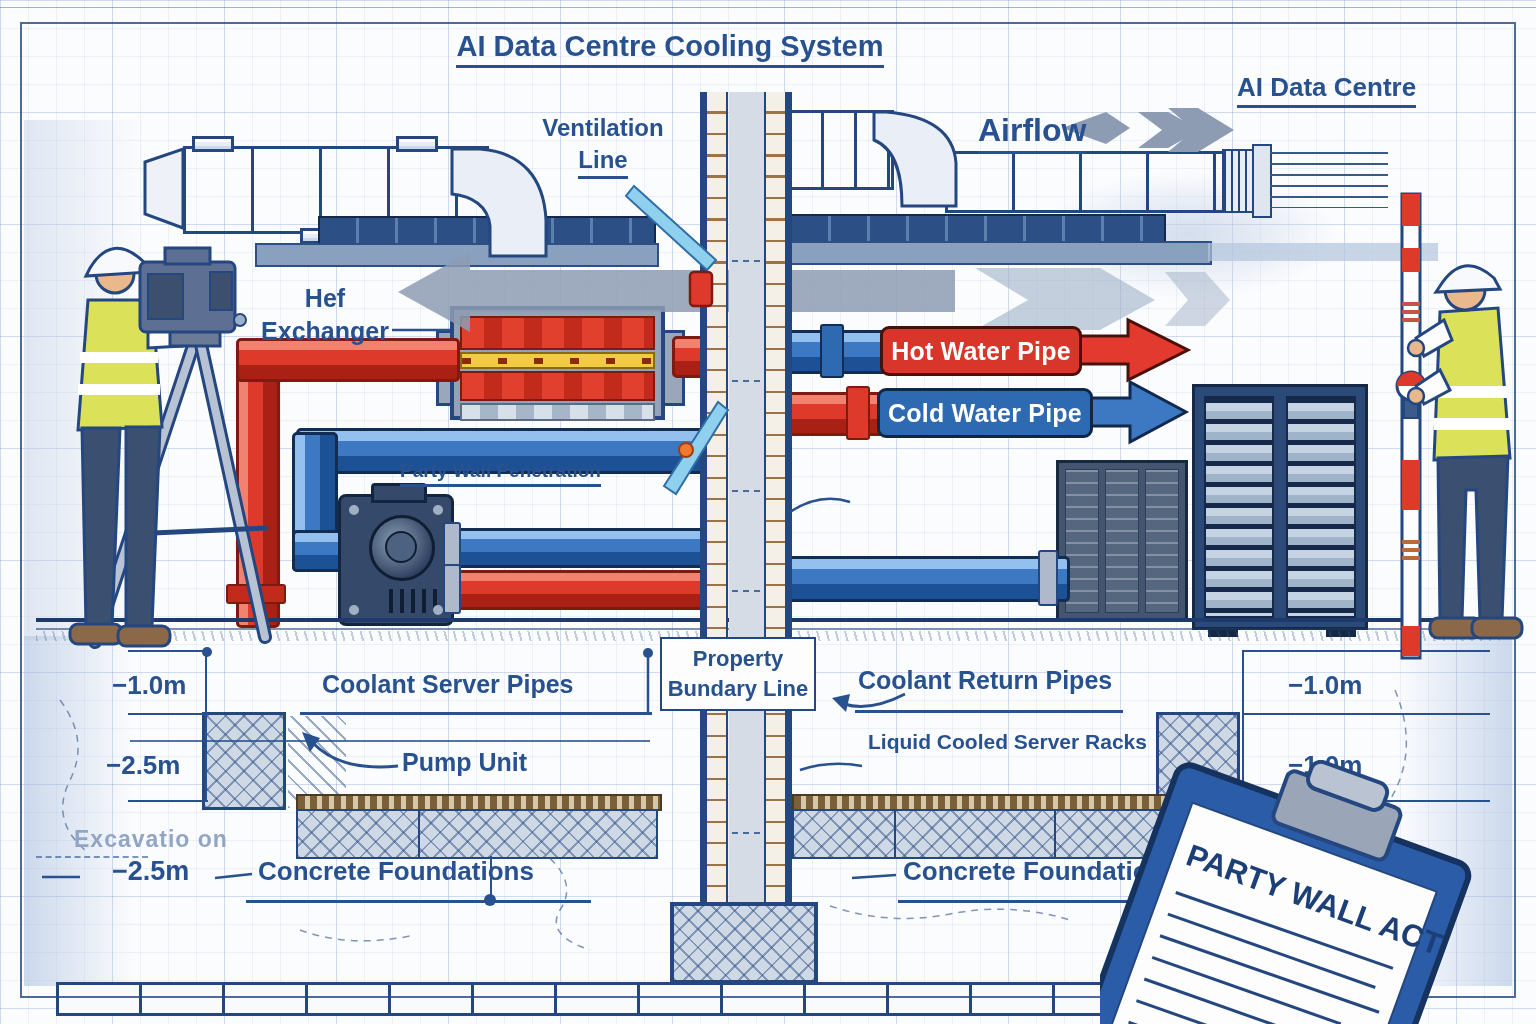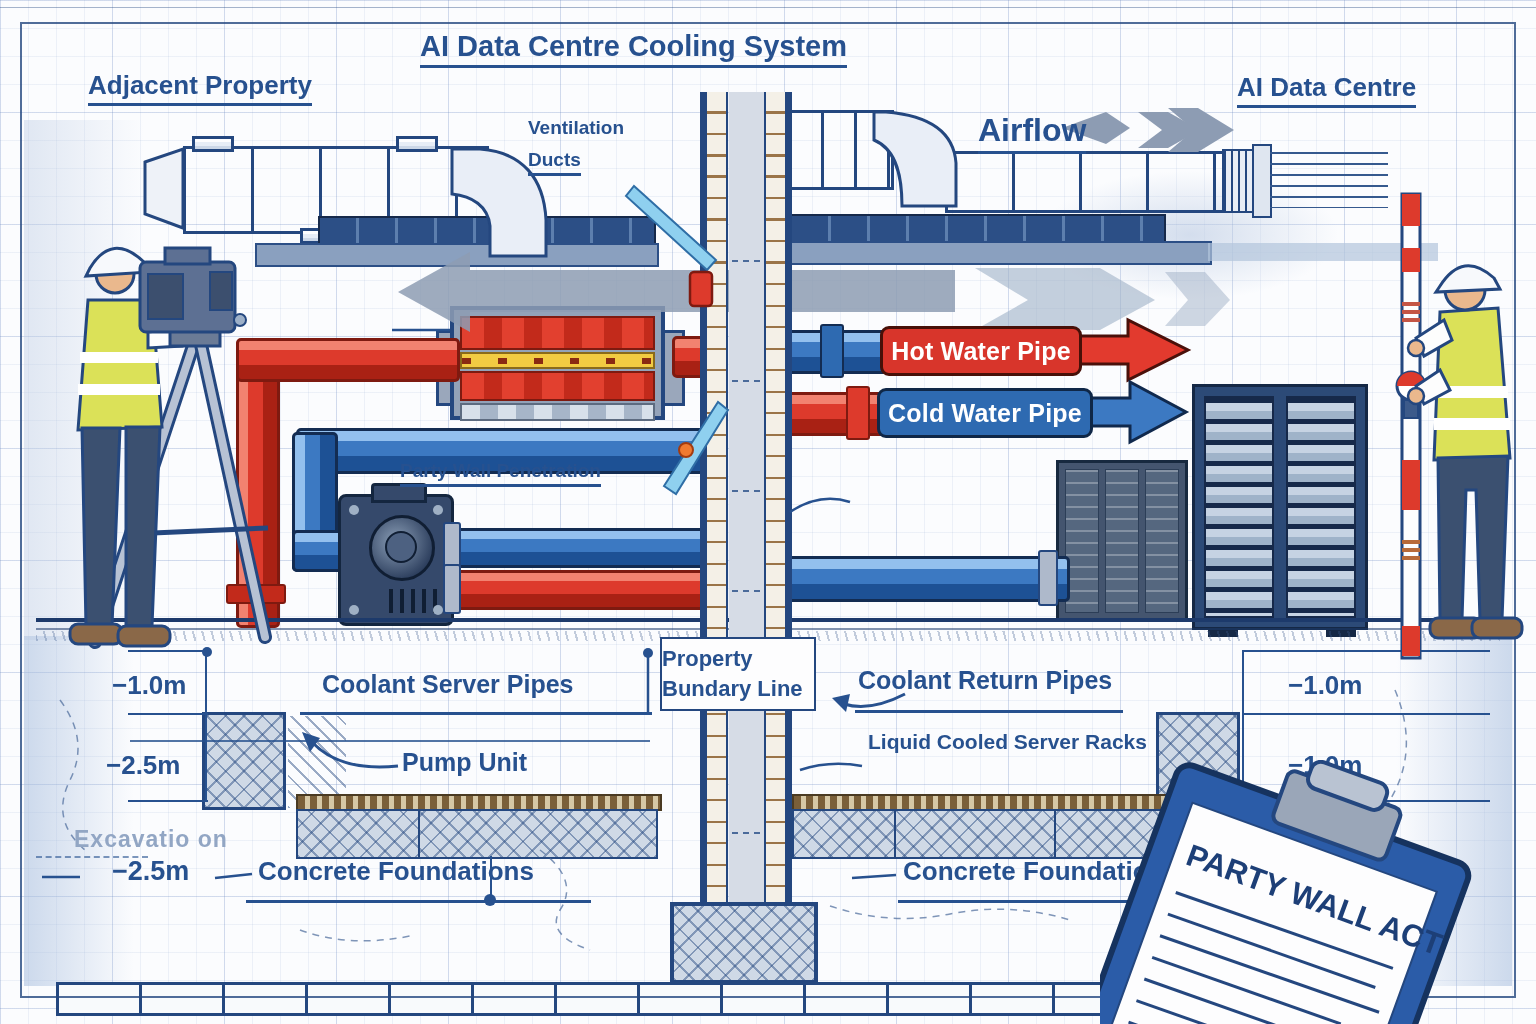--- a/index.html
+++ b/index.html
@@ -7,21 +7,21 @@
     font-family:"Liberation Sans",sans-serif;
     background-color:#fbfcfe;
     background-image:
       linear-gradient(rgba(110,140,195,.22) 1px,transparent 1px),
       linear-gradient(90deg,rgba(110,140,195,.22) 1px,transparent 1px),
       linear-gradient(rgba(110,140,195,.10) 1px,transparent 1px),
       linear-gradient(90deg,rgba(110,140,195,.10) 1px,transparent 1px);
     background-size:112px 112px,112px 112px,28px 28px,28px 28px;}
   .abs{position:absolute}
   .t{position:absolute;font-weight:bold;color:#27518f;white-space:nowrap;z-index:7}
-  .ctr{text-align:left}
+  .ctr{text-align:center}
   .ul{border-bottom:3px solid #27518f;padding-bottom:3px}
   .uline{position:absolute;border-top:3px solid #27518f;z-index:7}
   .dim{position:absolute;z-index:6}
   .badge{position:absolute;z-index:7;border-radius:9px;color:#fff;font-weight:bold;
     text-align:center;font-size:25px;letter-spacing:.2px}
   .pipeH-red{position:absolute;z-index:4;border:3px solid #7e1a10;border-radius:5px;
     background:linear-gradient(180deg,#f28270 0 24%,#dd3a2c 24% 62%,#a92114 62% 100%)}
   .pipeV-red{position:absolute;z-index:4;border:3px solid #7e1a10;border-radius:5px;
     background:linear-gradient(90deg,#f28270 0 24%,#dd3a2c 24% 62%,#a92114 62% 100%)}
   .pipeH-blue{position:absolute;z-index:4;border:3px solid #132c52;border-radius:5px;
@@ -49,30 +49,27 @@
   <div class="abs" style="left:20px;top:22px;width:1492px;height:972px;border:2.5px solid rgba(36,71,127,.8);z-index:6"></div>
 
   <div class="tint" style="left:24px;top:636px;width:110px;height:350px;background:linear-gradient(90deg,rgba(165,188,221,.55),rgba(165,188,221,0))"></div>
   <div class="tint" style="left:1396px;top:636px;width:116px;height:350px;background:linear-gradient(270deg,rgba(165,188,221,.55),rgba(165,188,221,0))"></div>
   <div class="tint" style="left:1040px;top:170px;width:300px;height:130px;background:radial-gradient(ellipse at center,rgba(190,205,228,.65),rgba(190,205,228,0) 70%)"></div>
   <div class="tint" style="left:24px;top:120px;width:120px;height:520px;background:linear-gradient(90deg,rgba(190,205,228,.45),rgba(190,205,228,0))"></div>
 
   <div class="t ctr" style="left:420px;top:30px;width:500px;font-size:29px">
     <span class="ul">AI Data Centre Cooling System</span>
   </div>
-  <div class="t" style="left:88px;top:70px;font-size:26px">
-    <span class="ul">Adjacent Property</span>
-  </div>
   <div class="t" style="left:1237px;top:72px;font-size:26px">
     <span class="ul">AI Data Centre</span>
   </div>
 
-  <div class="t ctr" style="left:528px;top:112px;width:150px;font-size:19px;line-height:32px">
+  <div class="t ctr" style="left:528px;top:112px;width:150px;font-size:24px;line-height:32px">
     <span>Ventilation</span><br>
-    <span class="ul">Ducts</span>
+    <span class="ul">Line</span>
   </div>
   <div class="t" style="left:978px;top:112px;font-size:32px">
     <span class="ul">Airflow</span>
   </div>
 
   <div class="duct" style="left:183px;top:146px;width:300px;height:82px;background-image:repeating-linear-gradient(90deg,transparent 0 65px,#24477f 65px 68px)"></div>
   <div class="duct" style="left:192px;top:136px;width:36px;height:10px"></div>
   <div class="duct" style="left:396px;top:136px;width:36px;height:10px"></div>
   <div class="duct" style="left:612px;top:136px;width:0;height:0;border:none"></div>
   <div class="duct" style="left:300px;top:228px;width:36px;height:10px"></div>
@@ -89,20 +86,24 @@
   <div class="band" style="left:790px;top:241px;width:418px;height:20px"></div>
   <div class="abs" style="left:1208px;top:243px;width:230px;height:18px;background:rgba(178,196,220,.7);z-index:2"></div>
 
   <div class="abs" style="left:436px;top:330px;width:18px;height:70px;background:#9aa7bb;border:3px solid #24477f;z-index:2"></div>
   <div class="abs" style="left:661px;top:330px;width:18px;height:70px;background:#9aa7bb;border:3px solid #24477f;z-index:2"></div>
   <div class="abs" style="left:450px;top:306px;width:215px;height:114px;background:#93a2b8;border:4px solid #24477f;z-index:3;padding:6px;box-sizing:border-box">
     <div style="height:30px;border:2px solid #7e1a10;background:repeating-linear-gradient(90deg,#e2402f 0 22px,#c22a1b 22px 40px)"></div>
     <div style="height:13px;margin-top:2px;border:2px solid #8a6a1a;background:#f2cb42;background-image:repeating-linear-gradient(90deg,#8a2a12 0 9px,transparent 9px 36px);background-size:100% 6px;background-position:0 4px;background-repeat:repeat-x"></div>
     <div style="height:26px;margin-top:2px;border:2px solid #7e1a10;background:repeating-linear-gradient(90deg,#e2402f 0 22px,#c22a1b 22px 40px)"></div>
     <div style="height:14px;margin-top:2px;border:2px solid #5c6b80;background:#a6b5c8;background-image:repeating-linear-gradient(90deg,#d7e0ea 0 18px,transparent 18px 36px)"></div>
+  </div>
+  <div class="t ctr" style="left:255px;top:282px;width:140px;font-size:25px;line-height:33px">
+    <span>Hef</span><br>
+    <span>Exchanger</span>
   </div>
 
   <div class="pipeV-red" style="left:236px;top:340px;width:38px;height:282px"></div>
   <div class="pipeH-red" style="left:236px;top:338px;width:218px;height:38px"></div>
   <div class="pipeH-red" style="left:672px;top:336px;width:48px;height:36px"></div>
   <div class="abs" style="left:226px;top:584px;width:56px;height:16px;background:#c22a1b;border:2.5px solid #7e1a10;z-index:5;border-radius:3px"></div>
 
   <div class="pipeH-blue" style="left:296px;top:428px;width:412px;height:40px"></div>
   <div class="pipeV-blue" style="left:292px;top:432px;width:40px;height:134px"></div>
   <div class="pipeH-blue" style="left:292px;top:530px;width:70px;height:36px"></div>

